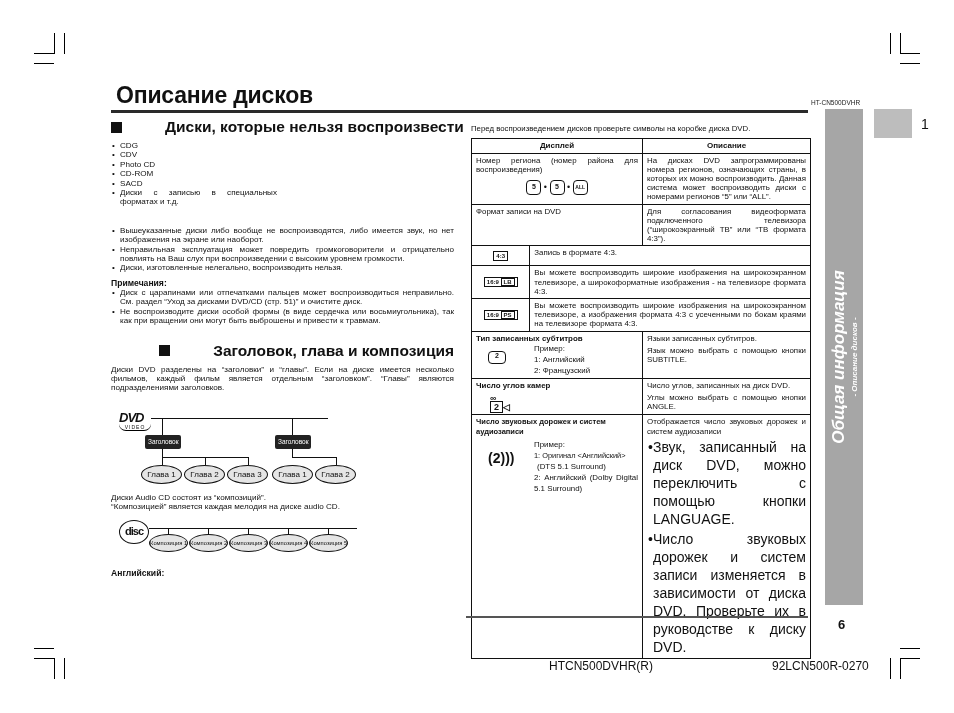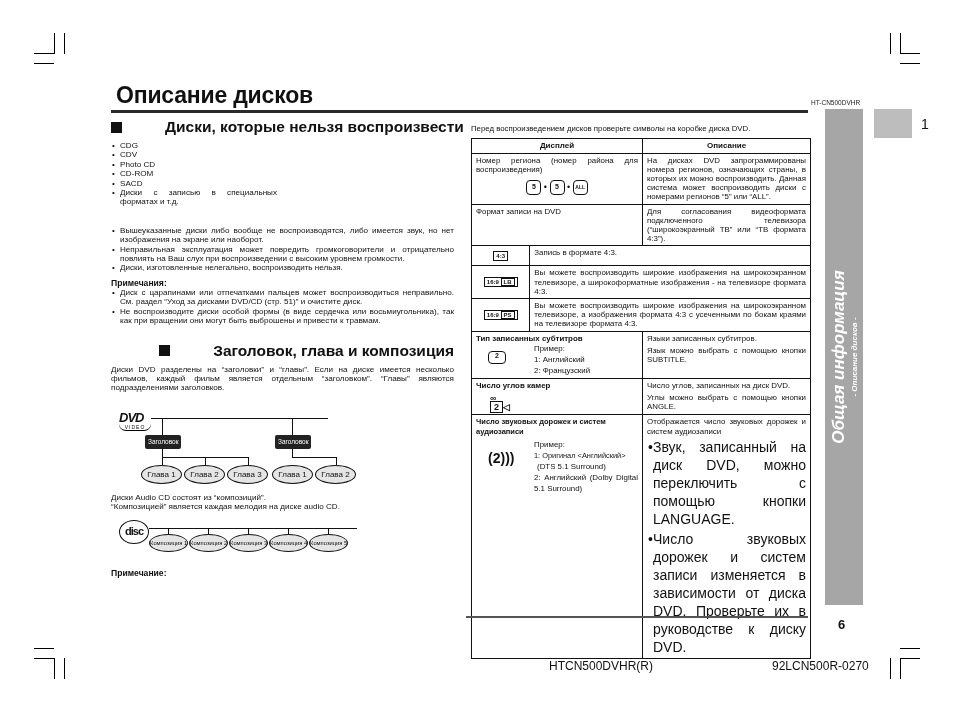--- a/index.html
+++ b/index.html
@@ -172,21 +172,21 @@
     <div class="line" style="left:137px;top:8px;width:1px;height:6px;"></div>
     <div class="line" style="left:177px;top:8px;width:1px;height:6px;"></div>
     <div class="line" style="left:217px;top:8px;width:1px;height:6px;"></div>
     <div class="oval-sm" style="left:38px;top:14px;width:39px;">Композиция 1</div>
     <div class="oval-sm" style="left:78px;top:14px;width:39px;">Композиция 2</div>
     <div class="oval-sm" style="left:118px;top:14px;width:39px;">Композиция 3</div>
     <div class="oval-sm" style="left:158px;top:14px;width:39px;">Композиция 4</div>
     <div class="oval-sm" style="left:198px;top:14px;width:39px;">Композиция 5</div>
   </div>
 
-  <div class="note-h" style="margin-top:2px;">Примечание:</div>
+  <div class="note-h" style="margin-top:2px;">Английский:</div>
 </div>
 
 <div class="col-right">
   <div class="p" style="margin-top:6px;font-size:7.8px;">Перед воспроизведением дисков проверьте символы на коробке диска DVD.</div>
 
   <table class="sym">
     <colgroup>
         <col style="width:58px">
         <col style="width:112px">
         <col style="width:170px">

